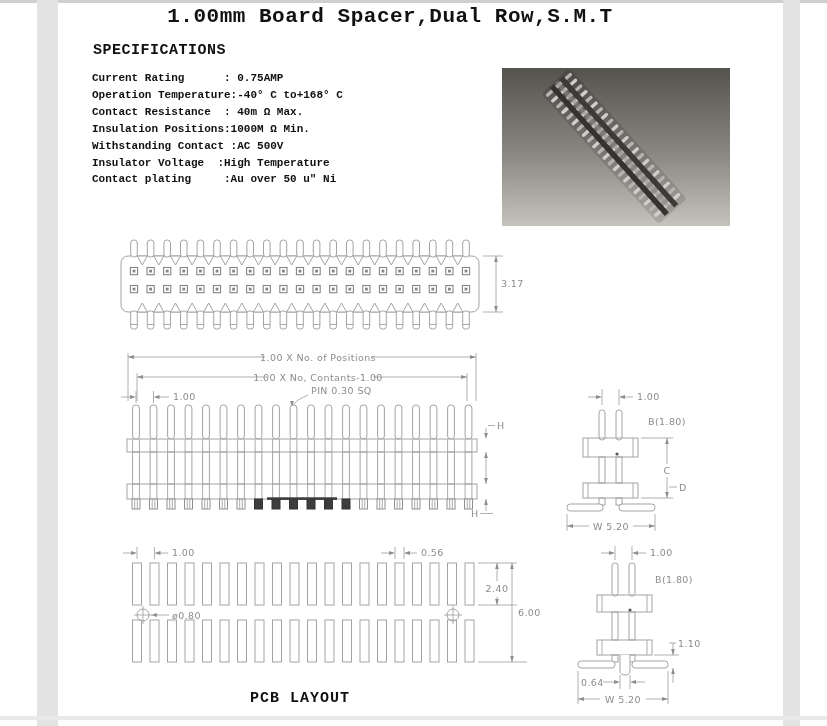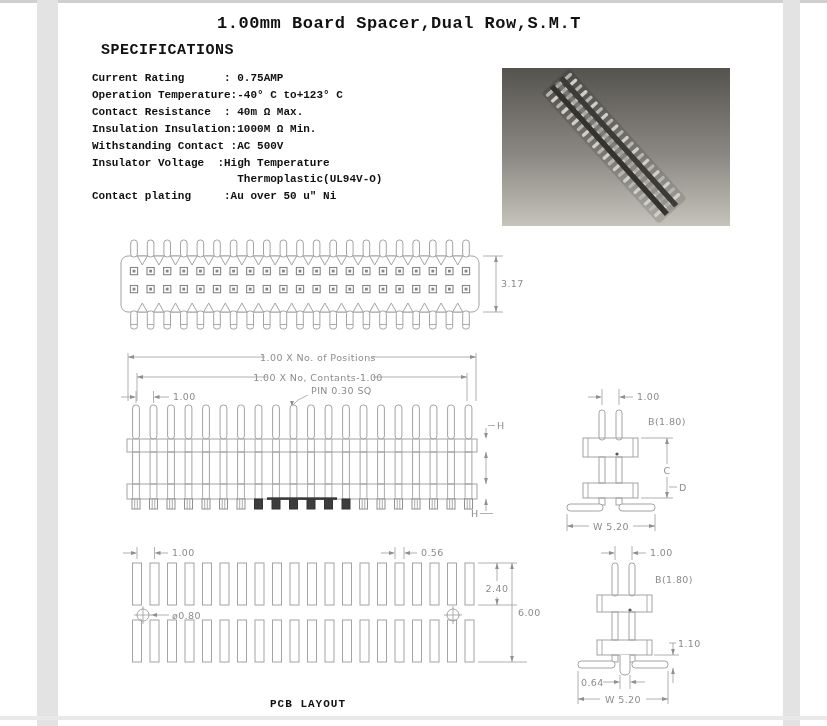--- a/index.html
+++ b/index.html
@@ -3,30 +3,30 @@
 <meta charset="utf-8">
 <style>
   html,body{margin:0;padding:0;background:#fff;}
   .page{position:relative;width:827px;height:726px;background:#fff;overflow:hidden;
         font-family:"Liberation Mono","DejaVu Sans Mono",monospace;color:#111;}
   .strip{position:absolute;background:#e3e3e3;}
   .strip-top{left:0;top:0;width:827px;height:3px;background:#cfcfcf;}
   .strip-left{left:37px;top:0;width:21px;height:726px;}
   .strip-right{left:783px;top:0;width:17px;height:726px;}
   .strip-bottom{left:0;top:716px;width:827px;height:4px;background:#e9e9e9;}
-  .title{position:absolute;left:90px;top:5px;width:600px;margin:9px;text-align:center;
-         font-size:17px;font-weight:600;letter-spacing:.5px;white-space:nowrap;}
-  .spec-heading{position:absolute;left:101px;top:42px;margin:0;font-size:15px;
+  .title{position:absolute;left:90px;top:5px;width:600px;margin:0;text-align:center;
+         font-size:21px;font-weight:600;letter-spacing:.5px;white-space:nowrap;}
+  .spec-heading{position:absolute;left:93px;top:42px;margin:0;font-size:15px;
          font-weight:700;letter-spacing:.5px;text-align:center;}
   .spec-list{position:absolute;left:92px;top:70px;font-size:11px;line-height:16.9px;
          font-weight:600;}
   .spec-line{white-space:pre;font-family:Liberation Mono, monospace;}
   .photo{position:absolute;left:502px;top:68px;width:228px;height:158px;}
-  .footer-label{position:absolute;left:160px;top:690px;width:280px;margin:8px;text-align:center;
-         font-size:11px;font-weight:700;letter-spacing:1px;}
+  .footer-label{position:absolute;left:160px;top:690px;width:280px;margin:0;text-align:center;
+         font-size:15px;font-weight:700;letter-spacing:1px;}
   svg.drawing{position:absolute;overflow:visible;}
   #svg-top-view{left:115px;top:236px;}
   #svg-front-view{left:115px;top:348px;}
   #svg-side-smt{left:555px;top:385px;}
   #svg-pcb{left:115px;top:543px;}
   #svg-side-th{left:555px;top:543px;}
   svg .oln{fill:#fff;stroke:#a3a3a3;stroke-width:1;}
   svg .olnN{fill:none;stroke:#a3a3a3;stroke-width:1;}
   svg .oln2{stroke:#a3a3a3;stroke-width:.9;}
   svg .notch{fill:#fff;stroke:#a3a3a3;stroke-width:1;}
@@ -46,26 +46,25 @@
   <div class="strip strip-top"></div>
   <div class="strip strip-left"></div>
   <div class="strip strip-right"></div>
   <div class="strip strip-bottom"></div>
 
   <h1 class="title">1.00mm Board Spacer,Dual Row,S.M.T</h1>
   <h2 class="spec-heading">SPECIFICATIONS</h2>
 
   <div class="spec-list">
     <div class="spec-line">Current Rating      : 0.75AMP</div>
-    <div class="spec-line">Operation Temperature:-40° C to+123° C</div>
+    <div class="spec-line">Operation Temperature:-40° C to+168° C</div>
     <div class="spec-line">Contact Resistance  : 40m Ω Max.</div>
-    <div class="spec-line">Insulation Insulation:1000M Ω Min.</div>
+    <div class="spec-line">Insulation Positions:1000M Ω Min.</div>
     <div class="spec-line">Withstanding Contact :AC 500V</div>
     <div class="spec-line">Insulator Voltage  :High Temperature</div>
-    <div class="spec-line">                      Thermoplastic(UL94V-O)</div>
     <div class="spec-line">Contact plating     :Au over 50 u" Ni</div>
   </div>
 
   <div class="photo">
     <svg id="photo-svg" width="228" height="158">
         <defs>
           <linearGradient id="gphoto" x1="0" y1="0" x2="0" y2="1">
             <stop offset="0" stop-color="#55534e"></stop>
             <stop offset="0.55" stop-color="#8b8883"></stop>
             <stop offset="1" stop-color="#c6c3bc"></stop>

